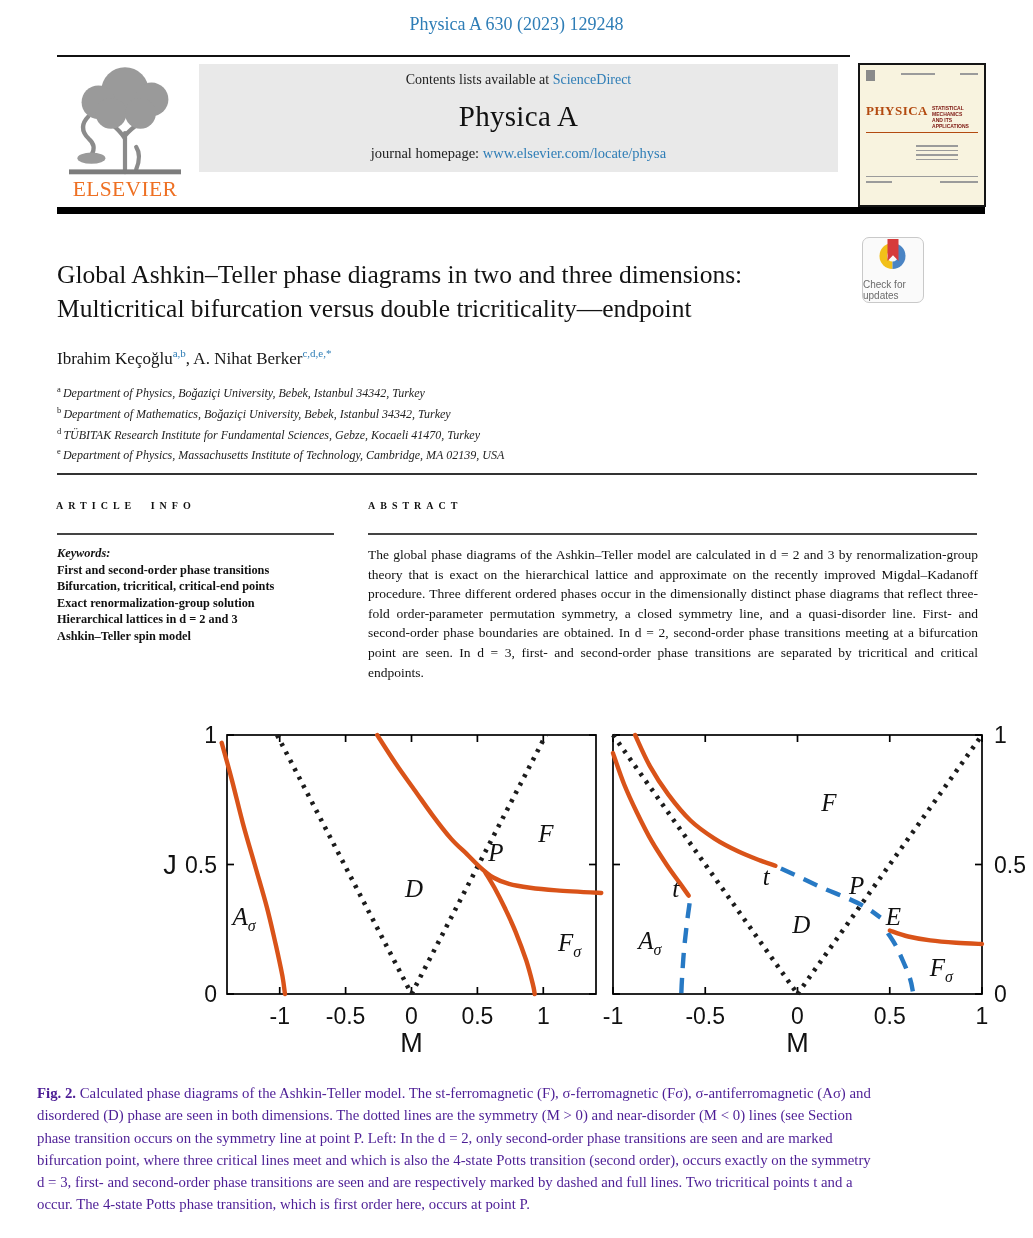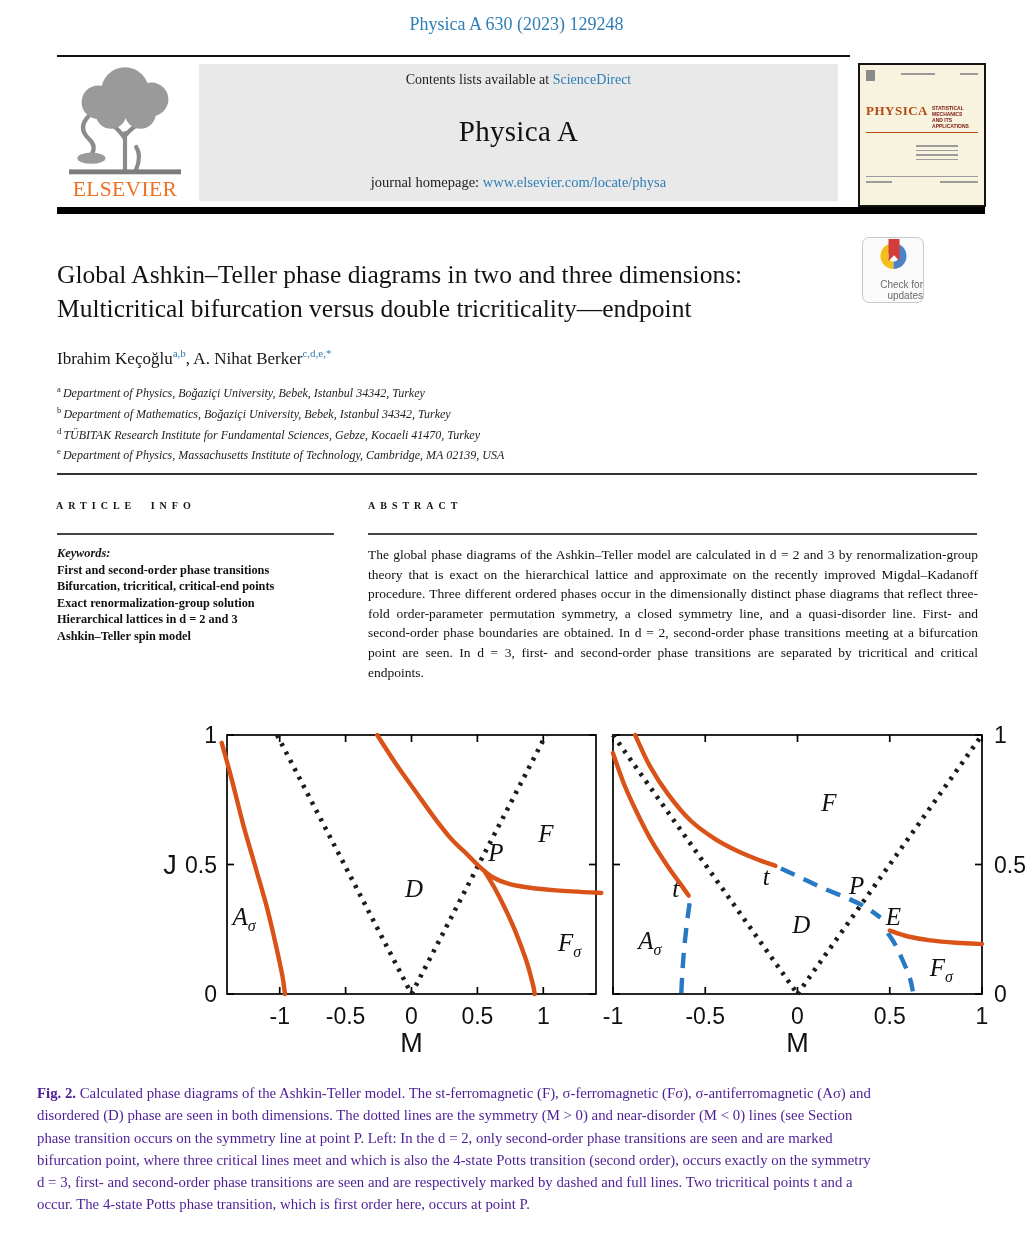--- a/index.html
+++ b/index.html
@@ -3,21 +3,21 @@
 <meta charset="utf-8">
 <style>
   html,body{margin:0;padding:0;background:#ffffff;}
   .page{position:relative;width:1033px;height:1238px;background:#fff;overflow:hidden;
         font-family:"Liberation Serif",serif;color:#1a1a1a;}
   .abs{position:absolute;}
   .link{color:#2e7db6;text-decoration:none;cursor:pointer;}
   
   .citation{top:14px;left:0;width:100%;text-align:center;font-size:18px;}
   .top-rule{left:57px;top:55px;width:793px;height:2px;background:#111;}
-  .masthead-box{left:199px;top:64px;width:639px;height:137px;background:#e9e9e9;
+  .masthead-box{left:199px;top:64px;width:639px;height:108px;background:#e9e9e9;
       display:flex;flex-direction:column;justify-content:space-between;text-align:center;
       padding:8px 0 10px 0;box-sizing:border-box;}
   .contents-line{font-size:14px;color:#222;}
   .journal-name{font-size:29px;color:#111;letter-spacing:0.3px;}
   .homepage-line{font-size:14.5px;color:#222;}
   .elsevier{left:55px;top:60px;width:140px;height:142px;}
   .elsevier-name{position:absolute;bottom:0;left:0;width:100%;text-align:center;
       color:#ee7023;font-size:21.5px;font-weight:500;letter-spacing:0.4px;}
   .cover{left:858px;top:57px;width:128px;height:144px;background:#f8f3df;
       border:2px solid #151515;box-sizing:border-box;padding:5px 6px;margin-top:6px;}
@@ -29,21 +29,21 @@
   .cover-title{color:#b34a10;font-weight:bold;font-size:13px;letter-spacing:0.5px;}
   .cover-sub{font-family:"Liberation Sans",sans-serif;font-size:5px;line-height:6px;
       color:#7c150f;font-weight:bold;margin-top:2px;}
   .cover-editors{margin-top:12px;margin-left:50px;}
   .cover-editors .c-bar{width:42px;margin-bottom:3px;height:1.5px;}
   .cover-footrules{position:absolute;left:6px;right:6px;bottom:22px;}
   .thick-bar{left:57px;top:207px;width:928px;height:7px;background:#000;}
   
   .title{left:57px;top:258px;width:800px;font-size:25.5px;line-height:34px;color:#131313;}
   .check-badge{left:862px;top:237px;width:62px;height:66px;border:1.5px solid #c9c9c9;
-      border-radius:7px;background:#fafafa;box-sizing:border-box;text-align:right;}
+      border-radius:7px;background:#fafafa;box-sizing:border-box;text-align:left;}
   .check-badge .txt{font-family:"Liberation Sans",sans-serif;font-size:10px;line-height:11px;
       color:#6b6b6b;margin-top:1px;}
   .authors{left:57px;top:347px;font-size:17px;color:#151515;}
   .auth-sup{color:#2e7db6;font-size:11px;}
   .affiliations{left:57px;top:381px;width:800px;font-size:12px;color:#222;}
   .affil-line{font-style:italic;line-height:16.8px;}
   .affil-line sup{font-style:normal;font-size:8.5px;}
   .mid-rule{left:57px;top:473px;width:920px;height:2px;background:#333;}
   
   .sec-heading{font-size:10px;letter-spacing:5px;word-spacing:7px;font-weight:600;color:#111;}

